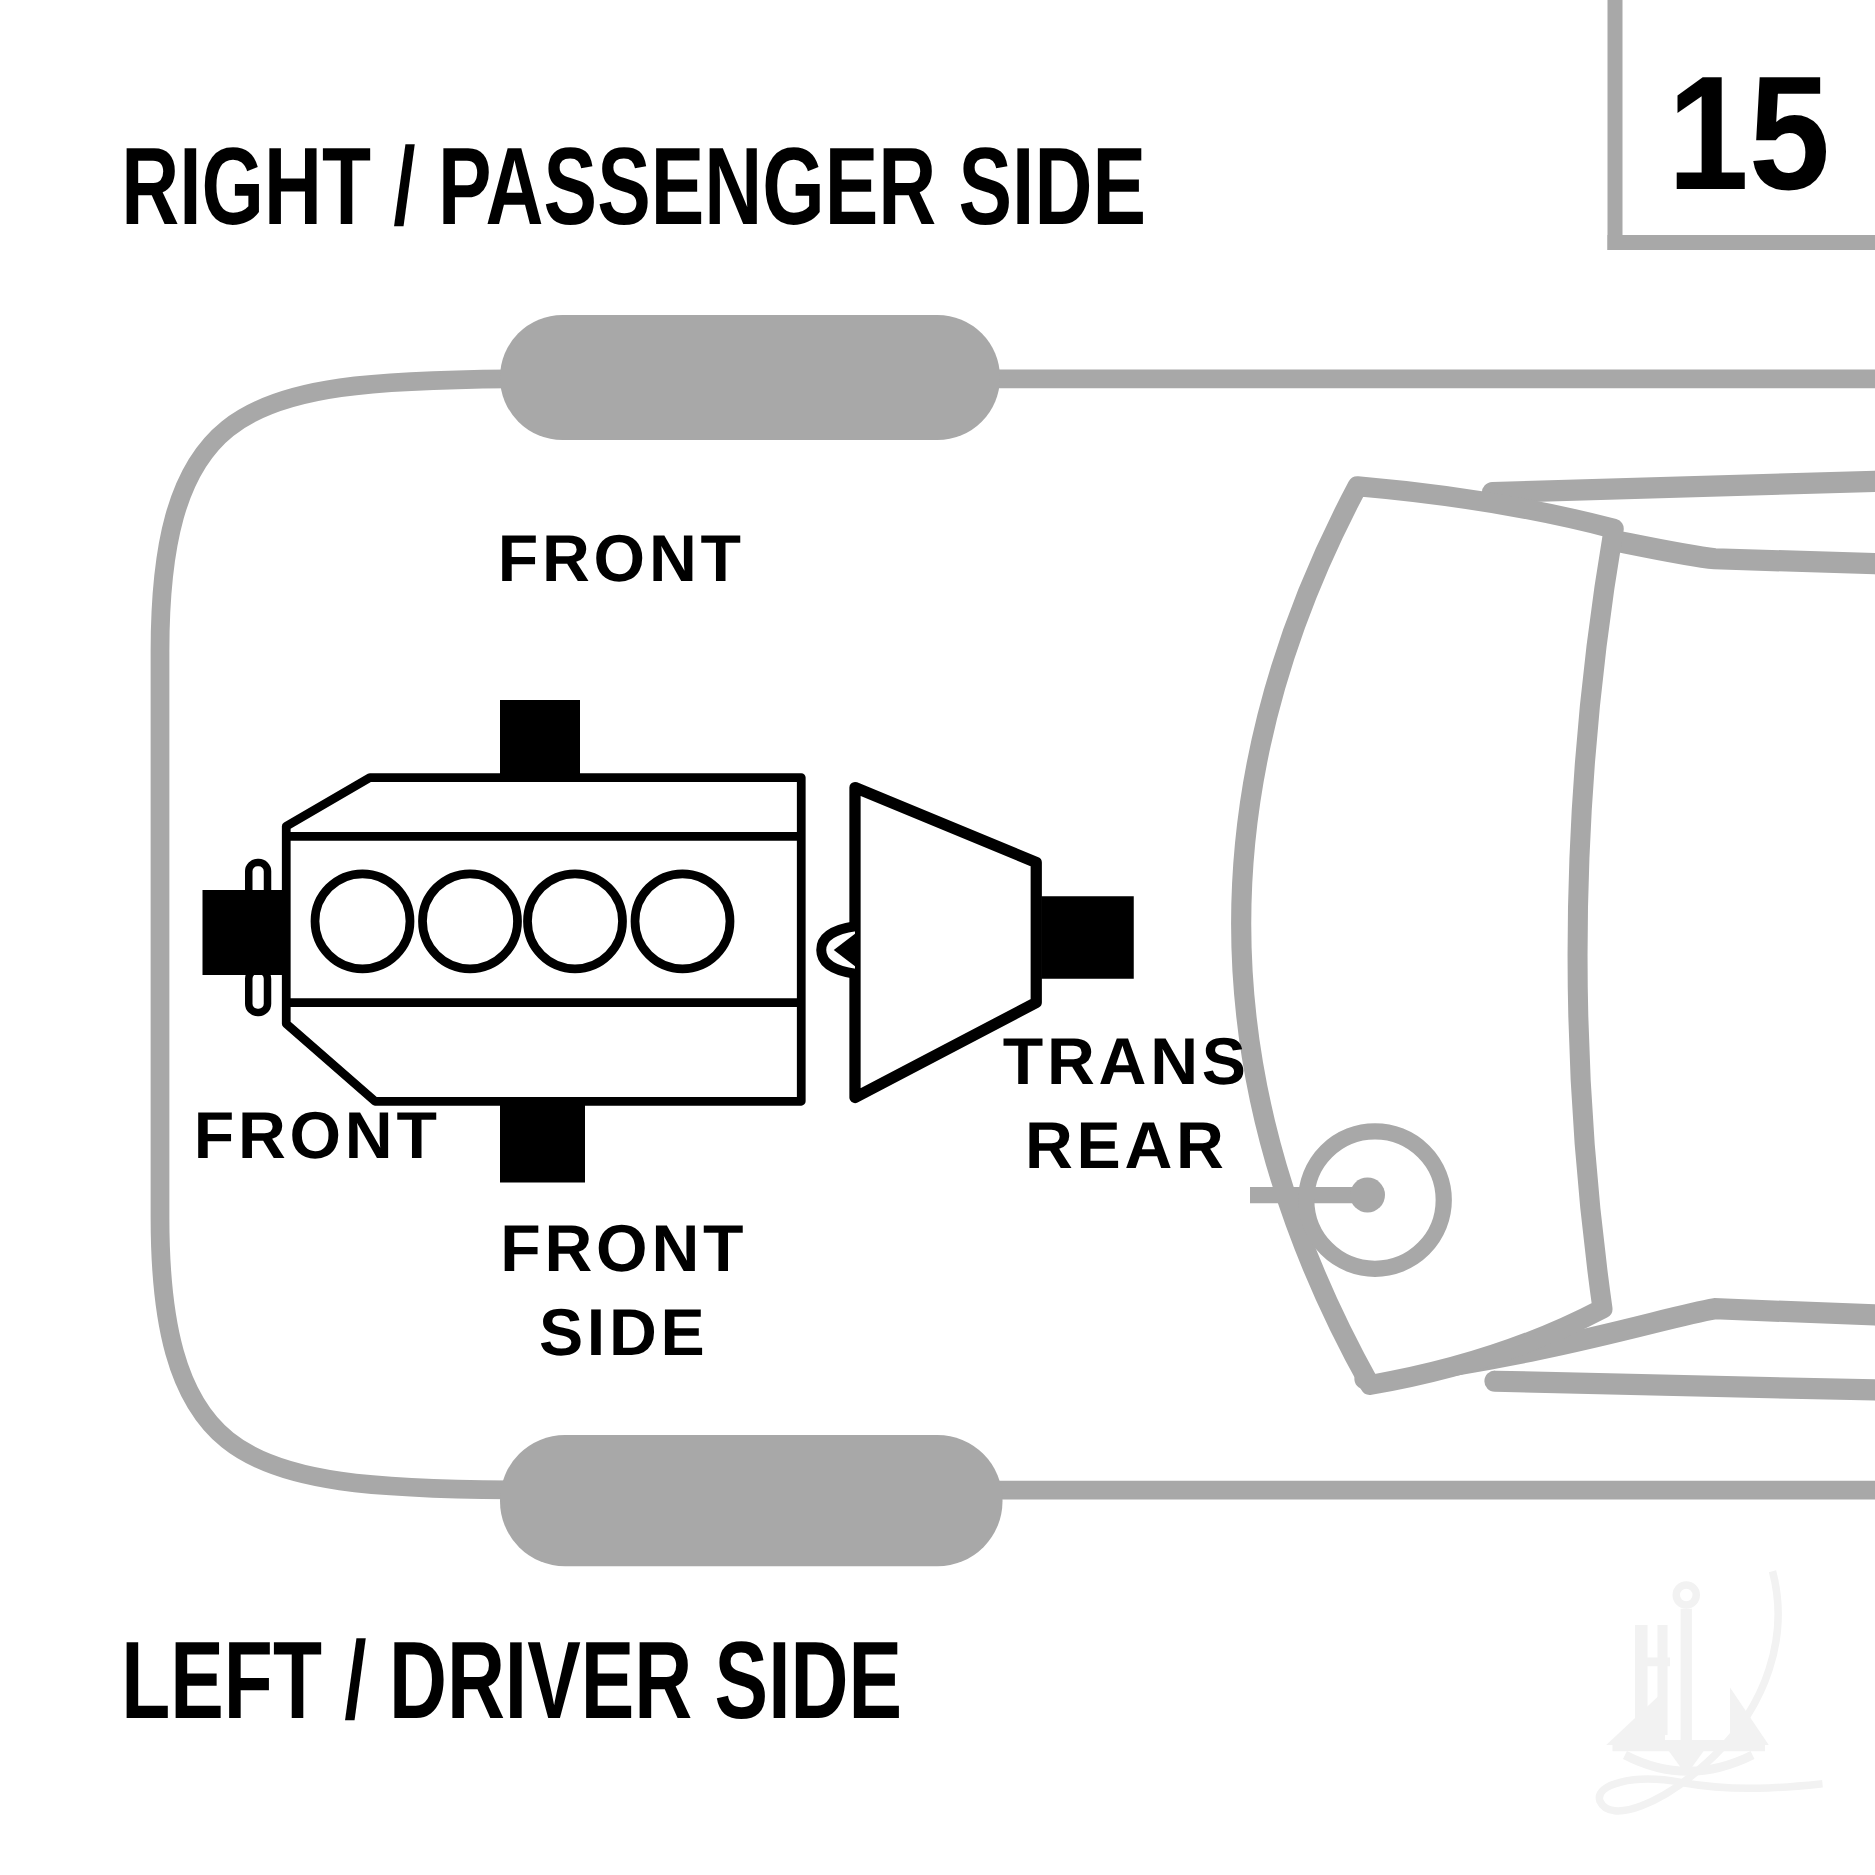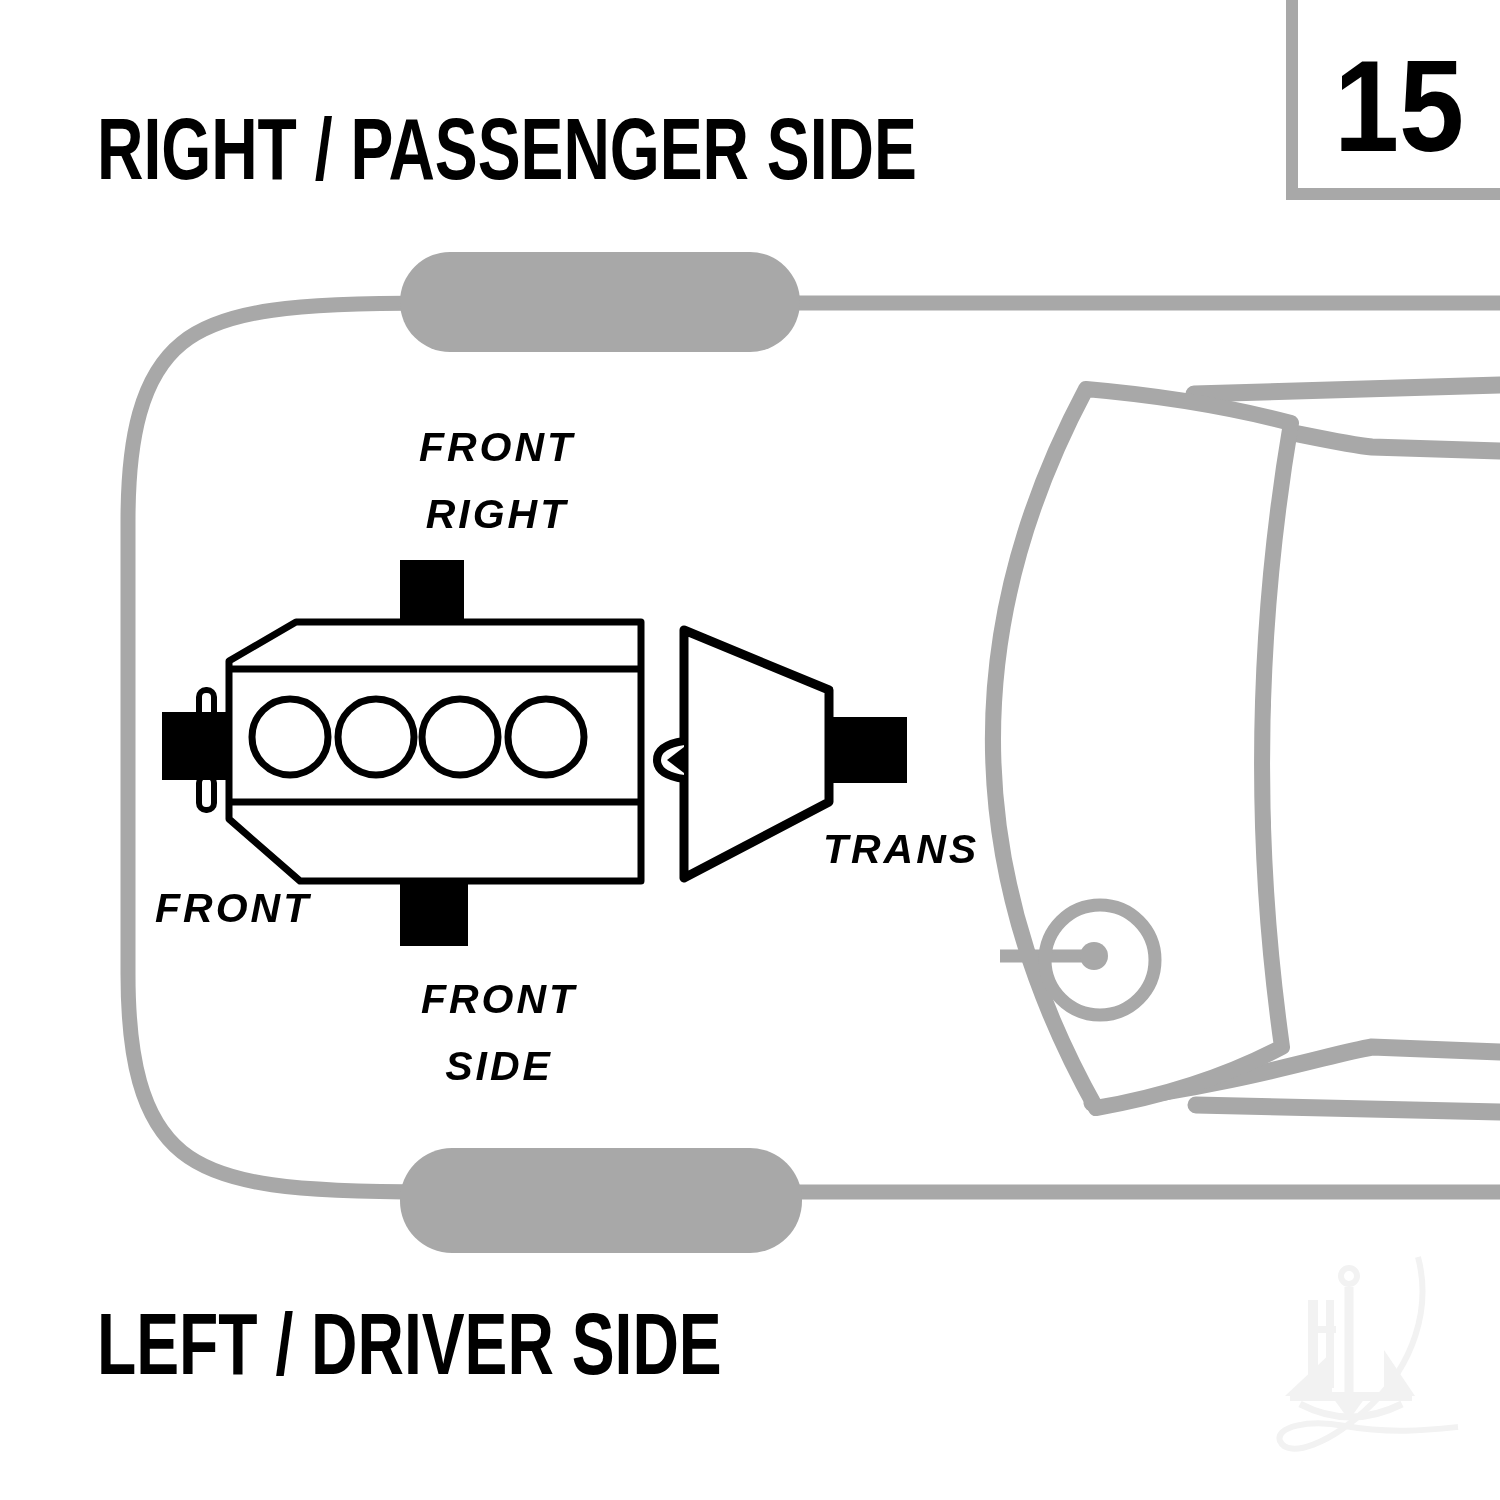--- a/index.html
+++ b/index.html
@@ -18,21 +18,21 @@
   .header.bottom{left:97px;top:1300px;}
   .pagenum{
     left:1300px;top:41px;width:198px;text-align:center;
     font-size:130px;line-height:130px;
     transform:scaleX(0.90);transform-origin:center top;
   }
   .pagenum-border{position:absolute;background:#a8a8a8;}
   .pagenum-border.v{left:1286px;top:0;width:12px;height:200px;}
   .pagenum-border.h{left:1286px;top:188px;width:214px;height:12px;}
   .mlabel{
-    font-size:41px;line-height:67px;letter-spacing:3px;text-align:center;font-style:italic;
+    font-size:53px;line-height:67px;letter-spacing:3px;text-align:center;
   }
   .mlabel.fr{left:327px;top:414px;width:340px;}
   .mlabel.f {left:155px;top:875px;text-align:left;white-space:nowrap;}
   .mlabel.fl{left:329px;top:966px;width:340px;}
   .mlabel.tr{left:731px;top:816px;width:340px;}
 </style>
 </head>
 <body>
 
 <div class="page">
@@ -94,27 +94,27 @@
 
   <div class="pagenum-border v"></div>
   <div class="pagenum-border h"></div>
   <div class="txt pagenum">15</div>
 
   <div class="txt header top">RIGHT / PASSENGER SIDE</div>
   <div class="txt header bottom">LEFT / DRIVER SIDE</div>
 
   <div class="txt mlabel fr">
     <div>FRONT</div>
-    <div>RIGHT</div>
   </div>
 
   <div class="txt mlabel f">FRONT</div>
 
   <div class="txt mlabel fl">
     <div>FRONT</div>
     <div>SIDE</div>
   </div>
 
   <div class="txt mlabel tr">
     <div>TRANS</div>
+    <div>REAR</div>
   </div>
 
 </div>
 
 </body></html>

